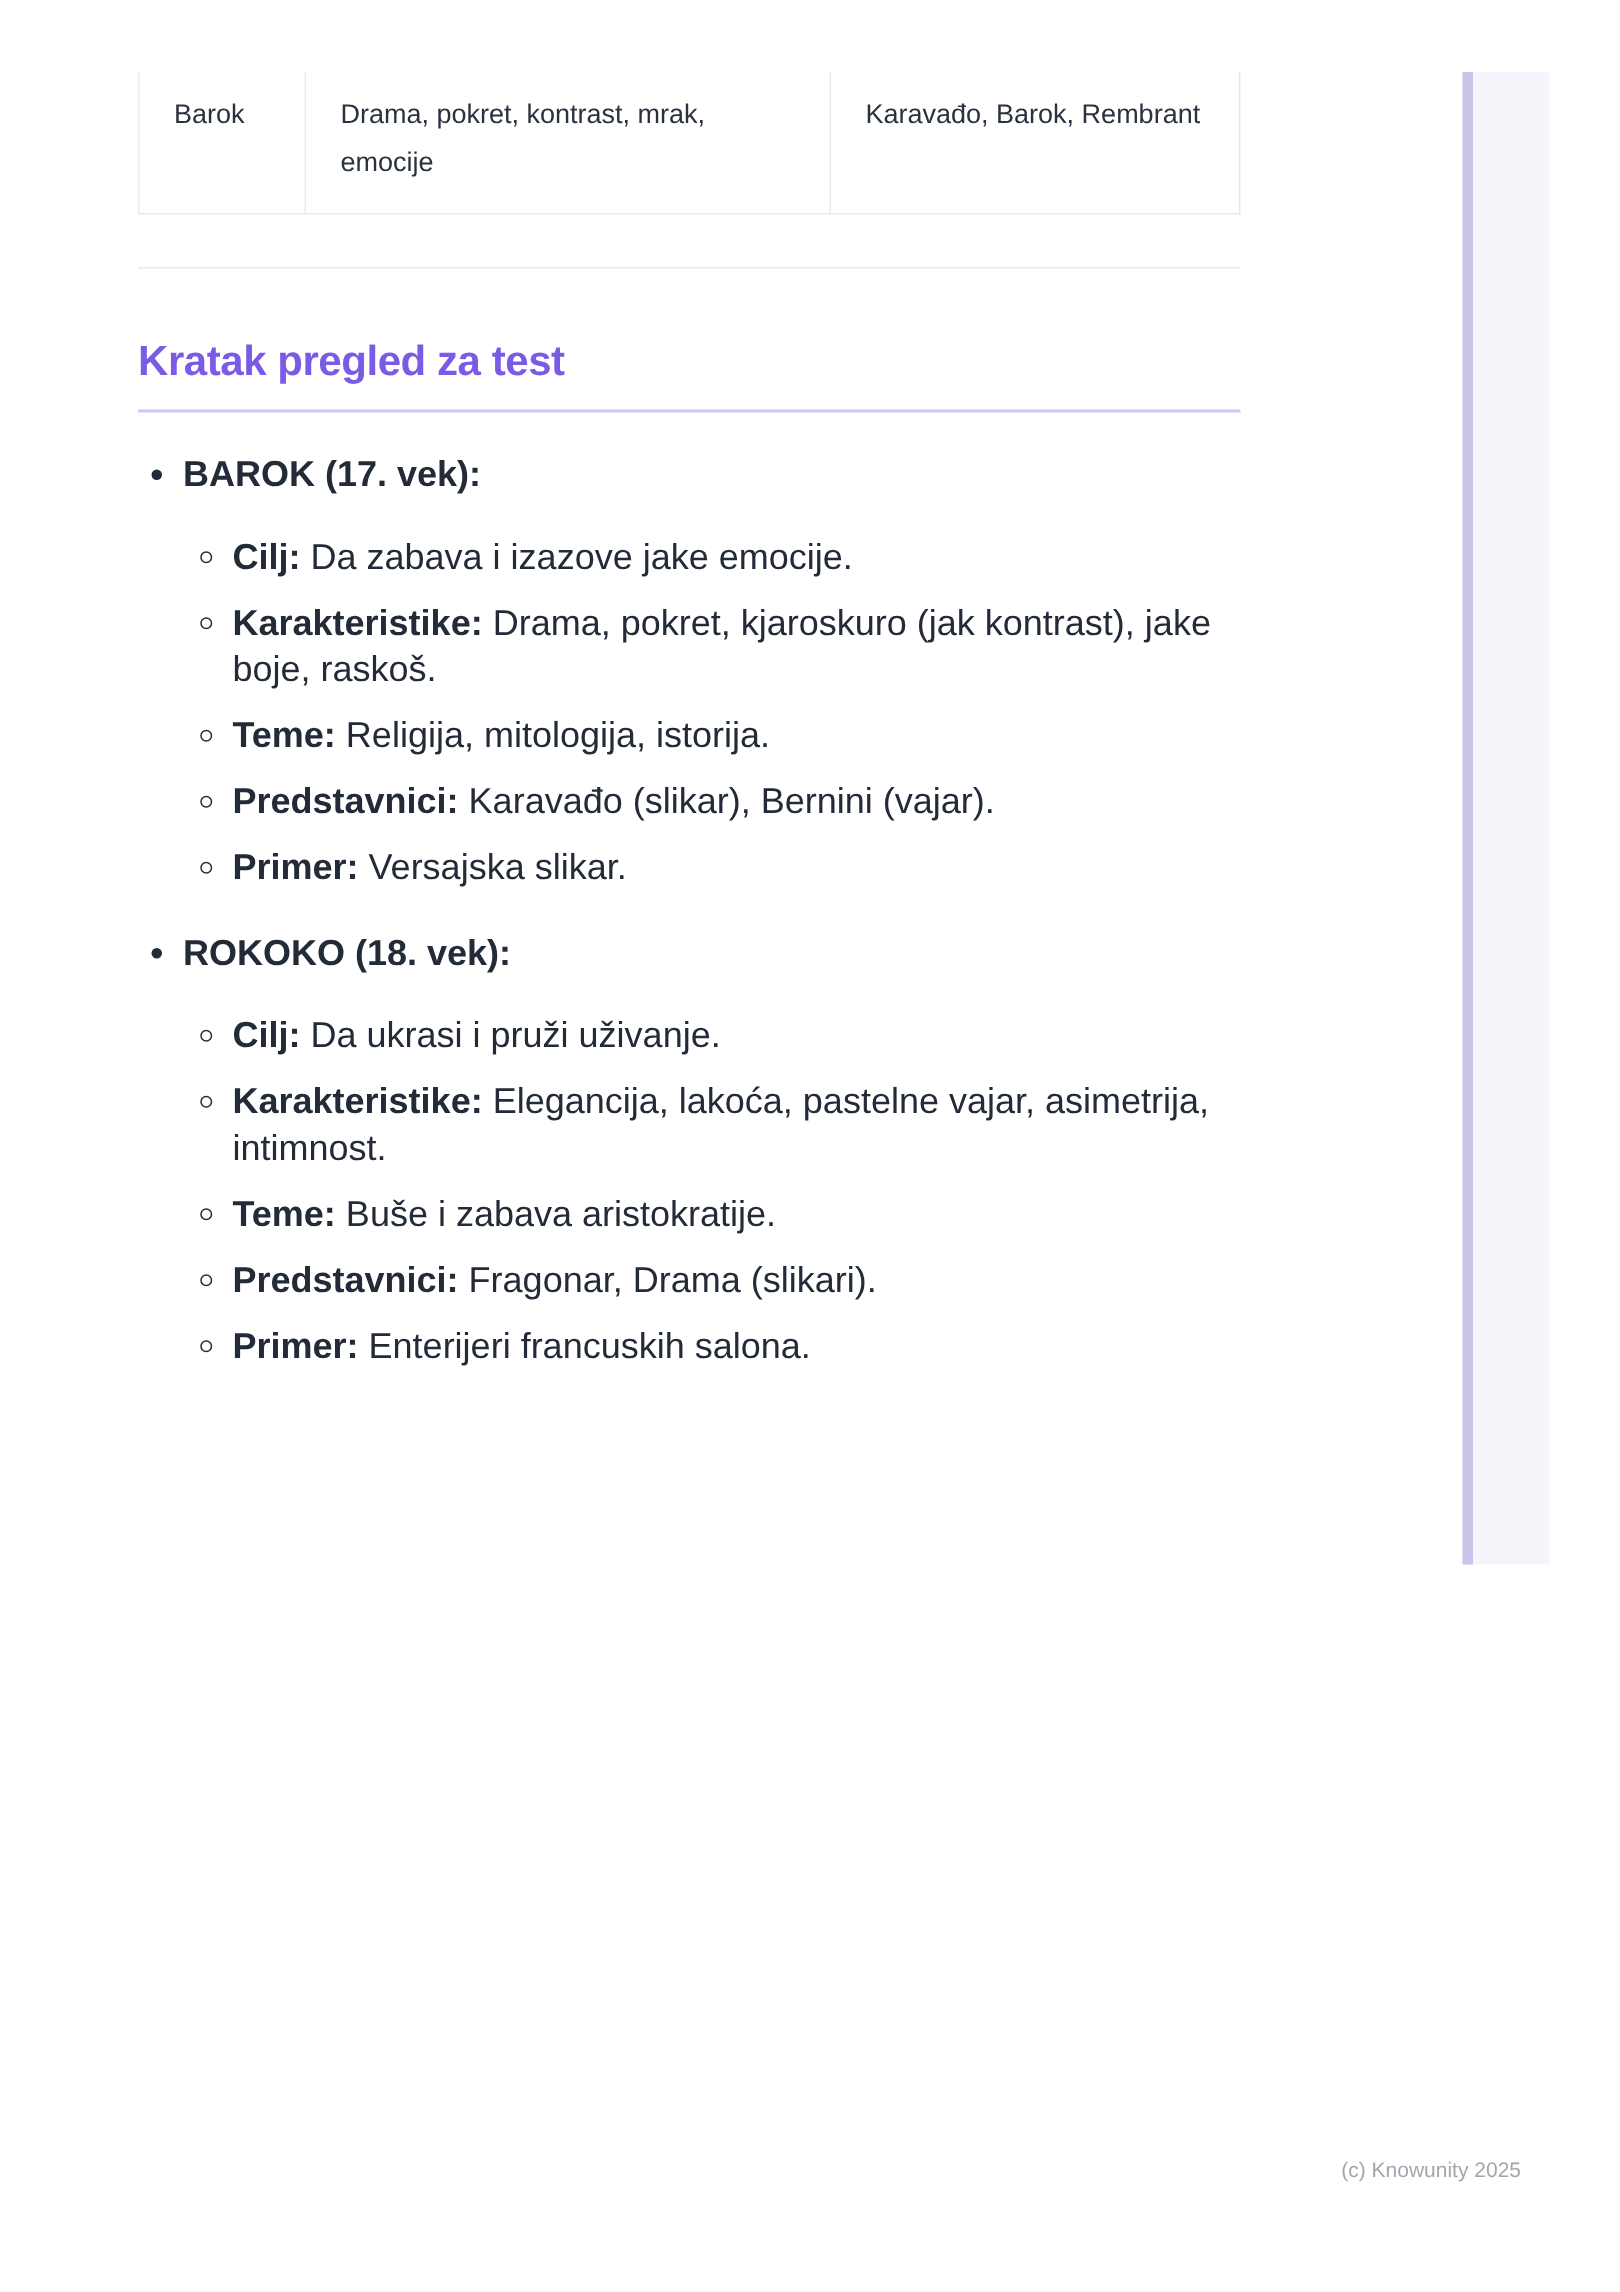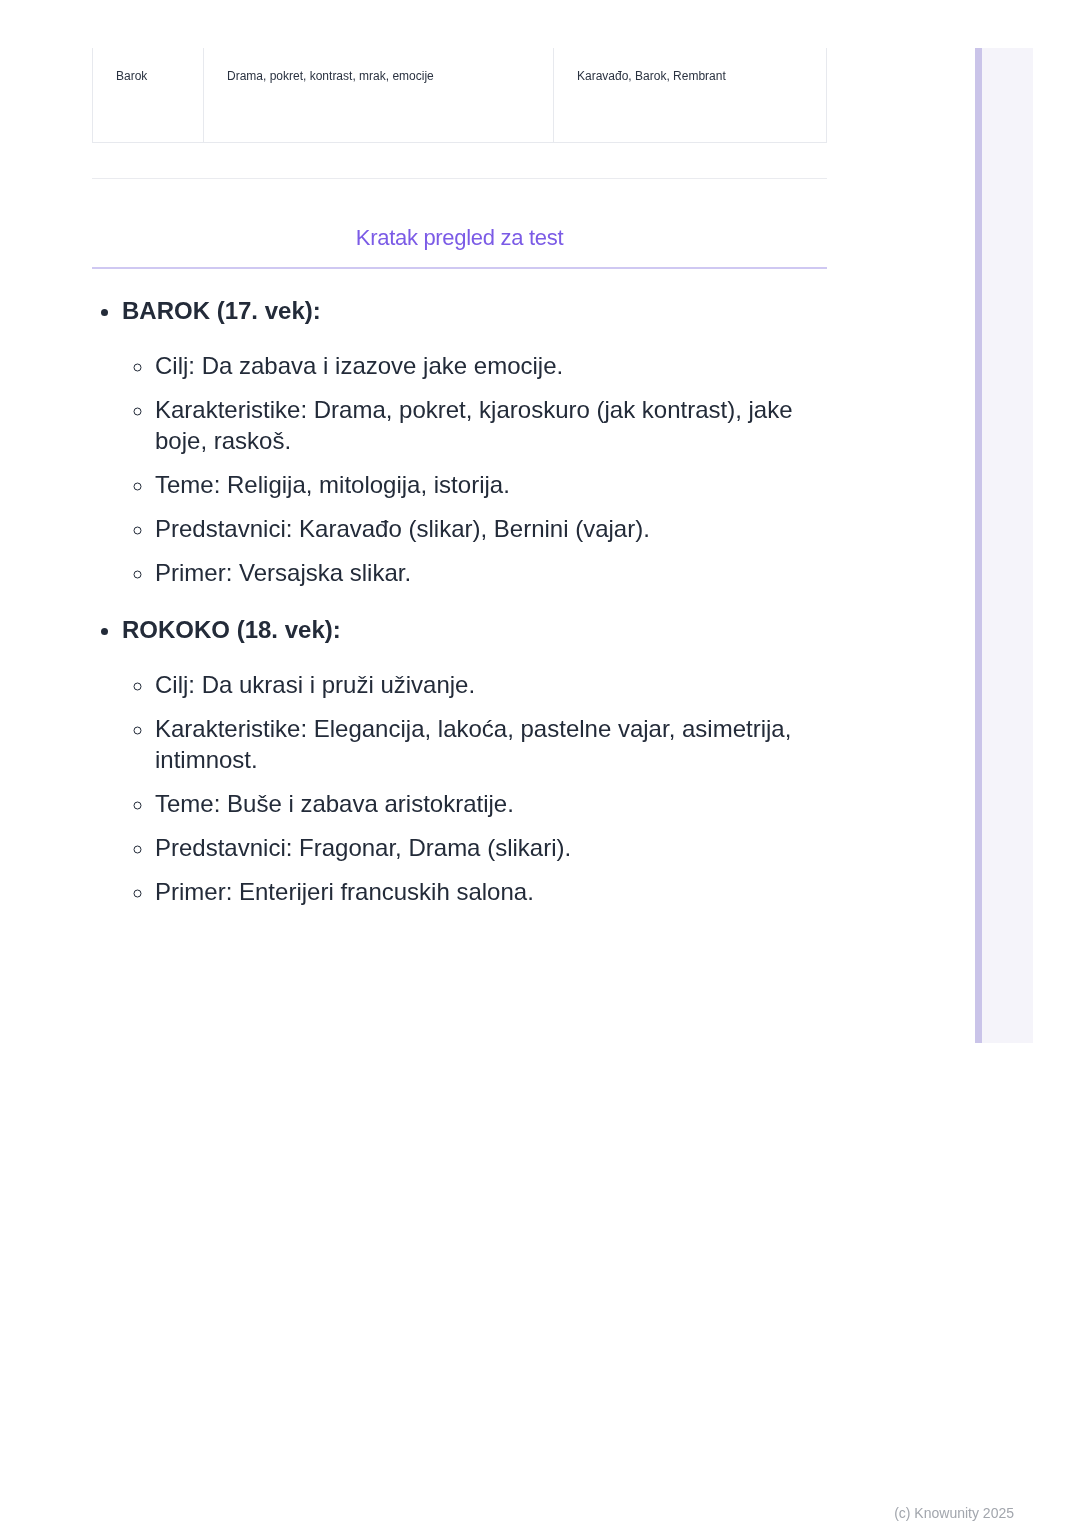--- a/index.html
+++ b/index.html
@@ -17,21 +17,21 @@
     left: 92px;
     top: 48px;
     width: 735px;
   }
 
   
   table.styles-table {
     border-collapse: collapse;
     width: 734px;
     table-layout: fixed;
-    font-size: 12px;
+    font-size: 18px;
     line-height: 32px;
     color: #2a3240;
   }
   table.styles-table td {
     border: 1px solid #e7e9ee;
     padding: 10px 20px 10px 23px;
     box-sizing: border-box;
     overflow: hidden;
   }
   tr.row-top td {
@@ -49,63 +49,62 @@
 
   
   .divider {
     border: none;
     border-top: 1px solid #eaebef;
     margin: 35px 0 0 0;
   }
   h1.section-title {
     margin: 46px 0 0 0;
     padding: 0 0 16px 0;
-    font-size: 22px;
-    font-weight: normal;
+    font-size: 28px;
+    font-weight: bold;
     letter-spacing: -0.3px;
     color: #7b5be6;
     border-bottom: 2px solid #cfc8f2;
-    text-align: center;
   }
 
   
   ul.l1 {
     list-style-type: disc;
     margin: 26px 0 0 0;
     padding: 0 0 0 30px;
     font-size: 24px;
     line-height: 31px;
     color: #232b39;
   }
   ul.l1 > li.group { font-weight: bold; }
   ul.l2 {
     list-style-type: circle;
     margin: 24px 0 26px 0;
     padding: 0 0 0 33px;
     font-weight: normal;
   }
   ul.l2 > li.item { margin-bottom: 13px; }
-  .lbl { font-weight: normal; }
+  .lbl { font-weight: bold; }
 
   
   .side-strip {
     position: absolute;
     left: 975px;
     top: 48px;
     width: 51px;
     height: 995px;
     background: #f5f4fa;
     border-left: 7px solid #cac4e9;
   }
 
   
   .footer {
     position: absolute;
     right: 66px;
-    top: 1505px;
+    top: 1438px;
     font-size: 14px;
     color: #a2a6ad;
     text-align: center;
   }
 </style>
 </head>
 <body>
 
 <div class="page">
 

